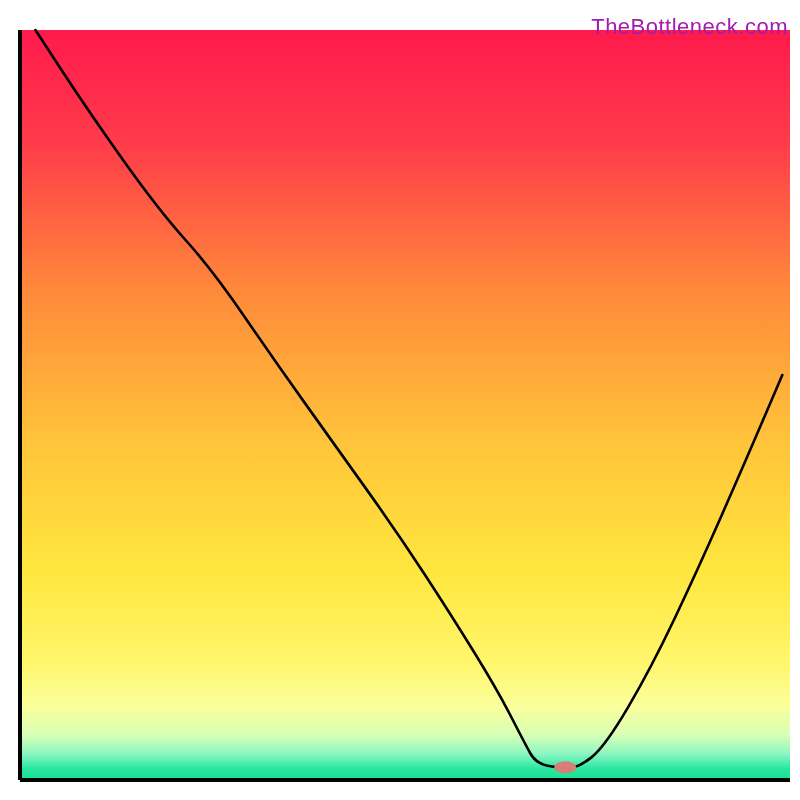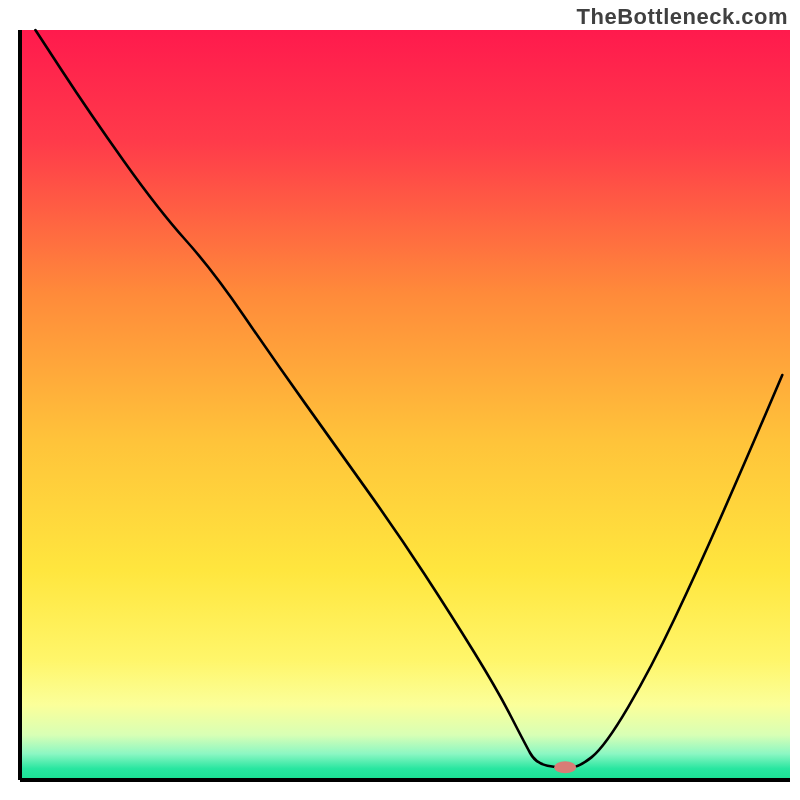--- a/index.html
+++ b/index.html
@@ -11,26 +11,26 @@
     overflow: hidden;
   }
   .frame {
     position: relative;
     width: 800px;
     height: 800px;
     background: #ffffff;
   }
   .watermark {
     position: absolute;
-    top: 4px;
+    top: 14px;
     right: 12px;
     font-family: Arial, Helvetica, sans-serif;
     font-size: 22px;
-    font-weight: 700;
-    color: #404040;
+    font-weight: 400;
+    color: #a21caf;
     letter-spacing: 0.5px;
     z-index: 50;
   }
   svg.chart {
     position: absolute;
     left: 0;
     top: 0;
   }
 </style>
 </head>

